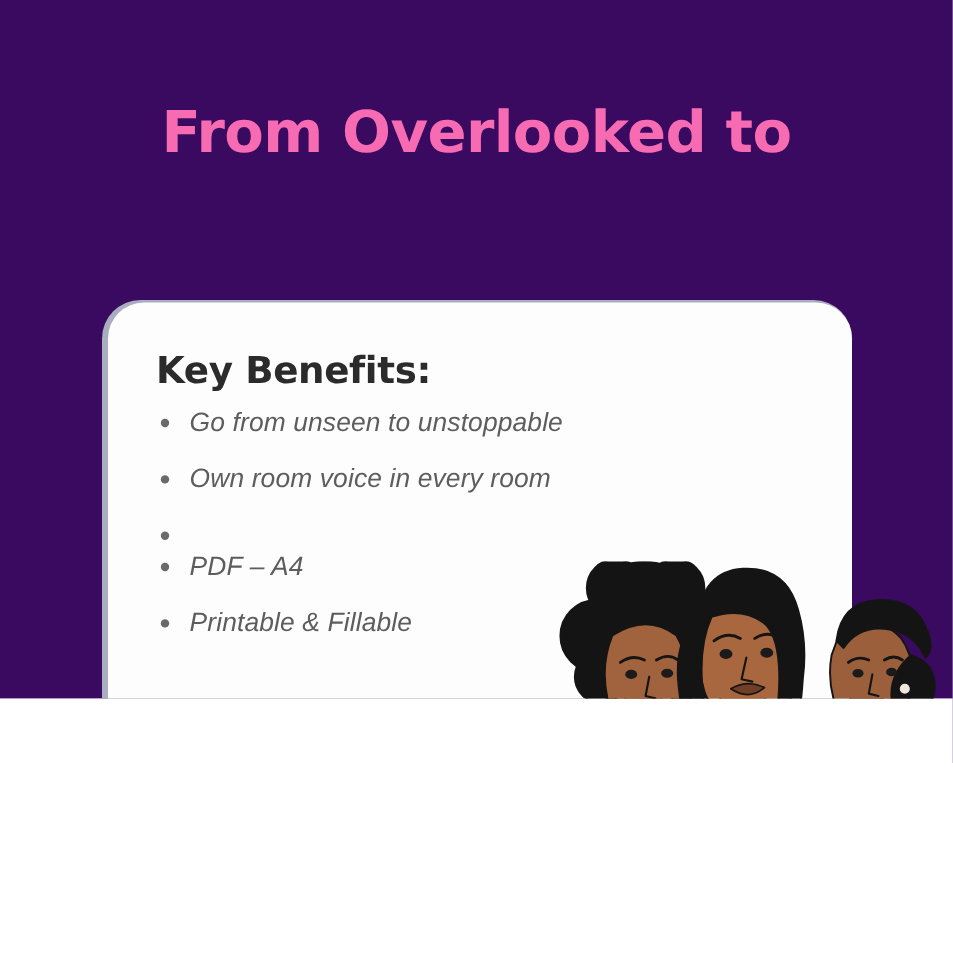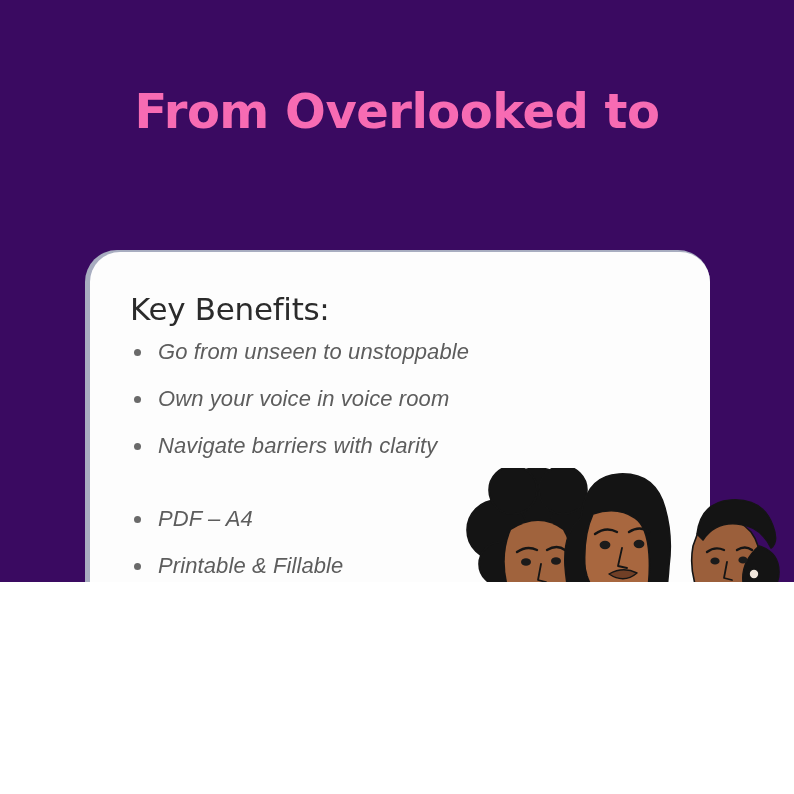--- a/index.html
+++ b/index.html
@@ -63,21 +63,21 @@
   #card-content {
     position: absolute;
     left: 40px;
     top: 38px;
     width: 560px;
   }
 
   .section-heading {
     color: #2b2b2b;
     font-family: "DejaVu Sans", sans-serif;
-    font-weight: normal;
+    font-weight: bold;
     font-size: 31px;
     line-height: 38px;
     margin: 0 0 10px 0;
     letter-spacing: -0.3px;
   }
 
   ul.bullets {
     list-style: none;
     margin: 0;
     padding: 0;
@@ -129,25 +129,24 @@
     <div id="card-content">
 
       <h2 class="section-heading">Key Benefits:</h2>
       <ul class="bullets">
         <li>
           <span class="dot"></span>
           <span>Go from unseen to unstoppable</span>
         </li>
         <li>
           <span class="dot"></span>
-          <span>Own your voice in voice room</span>
-        </li>
-        <li>
-          <span class="dot"></span>
-          <span>Navigate barriers with clarity</span>
+          <span>Own room voice in every room</span>
+        </li>
+        <li>
+          <span class="dot"></span>
         </li>
       </ul>
 
       <div class="spacer-block"></div>
 
       <ul class="bullets">
         <li>
           <span class="dot"></span>
           <span>PDF – A4</span>
         </li>

